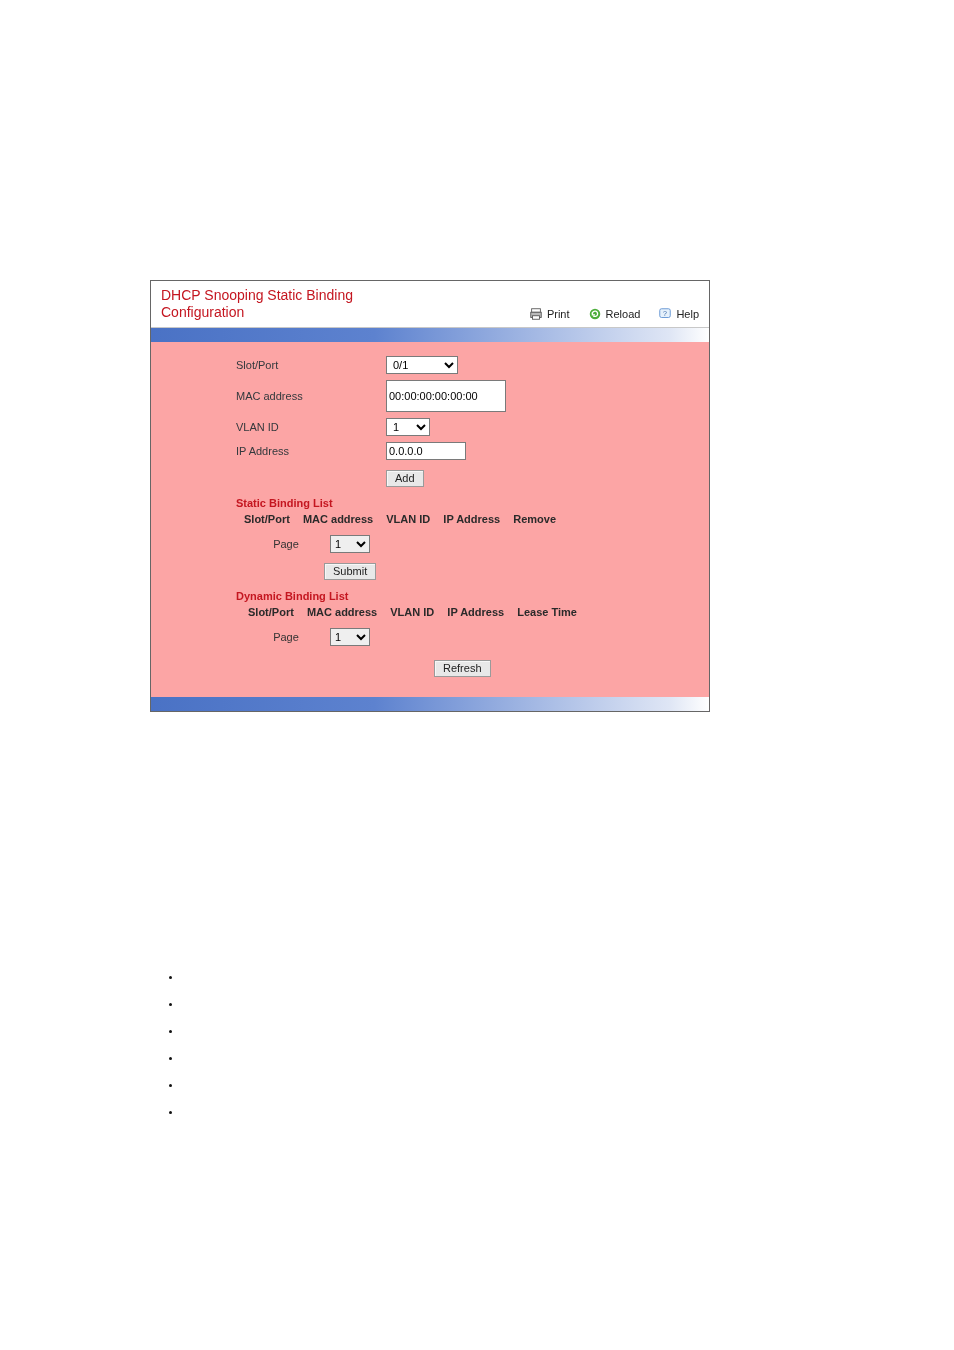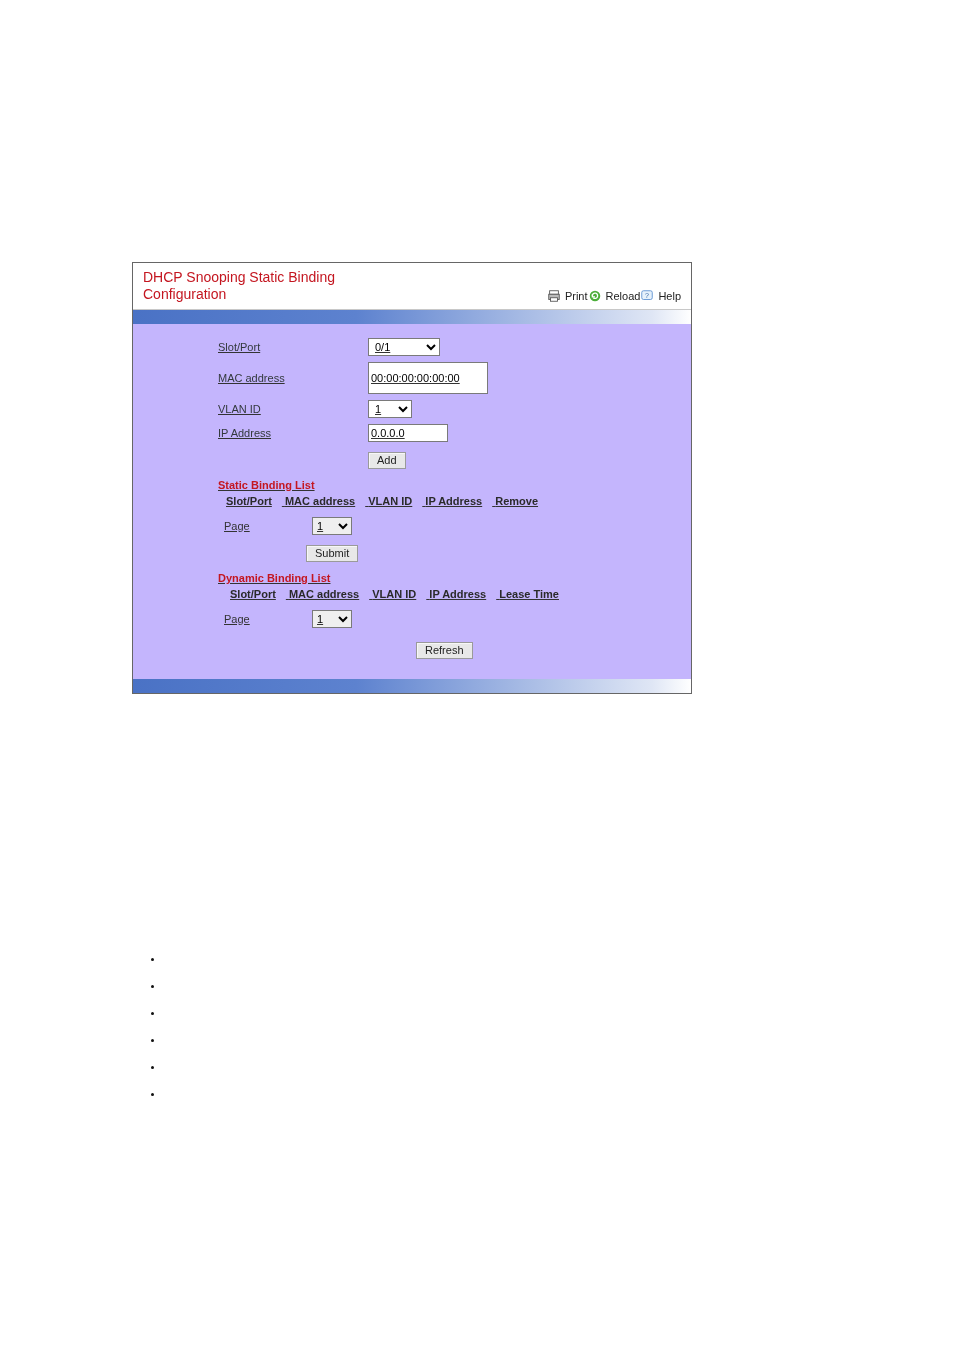--- a/index.html
+++ b/index.html
@@ -7,21 +7,21 @@
       margin: 0;
       padding: 0;
       font-family: Verdana, Arial, sans-serif;
       font-size: 11px;
       color: #333;
       background: #fff;
     }
     .page {
       width: 954px;
       margin: 0;
-      padding: 0;
+      padding: 18px;
     }
     .panel-wrapper {
       margin: 262px 0 0 132px;
       width: 560px;
       border: 1px solid #666;
       background: #fafafa;
     }
     .panel-header {
       display: flex;
       align-items: flex-end;
@@ -32,45 +32,44 @@
     }
     .panel-title {
       font-size: 14px;
       font-weight: normal;
       color: #c41620;
       line-height: 1.2;
       max-width: 260px;
     }
     .header-actions {
       display: flex;
-      gap: 0;
+      gap: 18px;
       font-size: 11px;
       color: #222;
       align-items: center;
     }
     .header-action {
       display: inline-flex;
       align-items: center;
       gap: 4px;
       cursor: pointer;
     }
     .icon {
       width: 14px;
       height: 14px;
       display: inline-block;
     }
     .blue-bar {
       height: 14px;
       background: linear-gradient(90deg, #4a72c5 0%, #5d82cf 40%, #dfe6f5 93%, #fff 100%);
     }
     .content {
-      background: #c4b5fd;
+      background: #fca5a5;
       padding: 14px 20px 20px 20px;
       color: #333;
-      text-decoration: underline;
     }
     .form-area {
       margin-left: 65px;
     }
     .row {
       display: flex;
       align-items: center;
       margin-bottom: 6px;
     }
     .lbl {
@@ -114,21 +113,21 @@
       font-weight: bold;
       font-size: 11px;
       color: #2a2a2a;
     }
     .table-headers span { margin-right: 10px; }
     .page-row {
       display: flex;
       align-items: center;
       margin: 10px 0 10px 6px;
     }
-    .page-row .plabel { width: 88px; }
+    .page-row .plabel { width: 88px; text-align: center; }
     .select-page { width: 40px; height: 18px; font-size: 11px; border: 1px solid #7a7a7a; }
     .btn-inline {
       margin: 4px 0 10px 88px;
     }
     .refresh-row {
       margin-top: 14px;
       margin-left: 198px;
     }
     .bullets {
       margin: 260px 0 0 164px;

